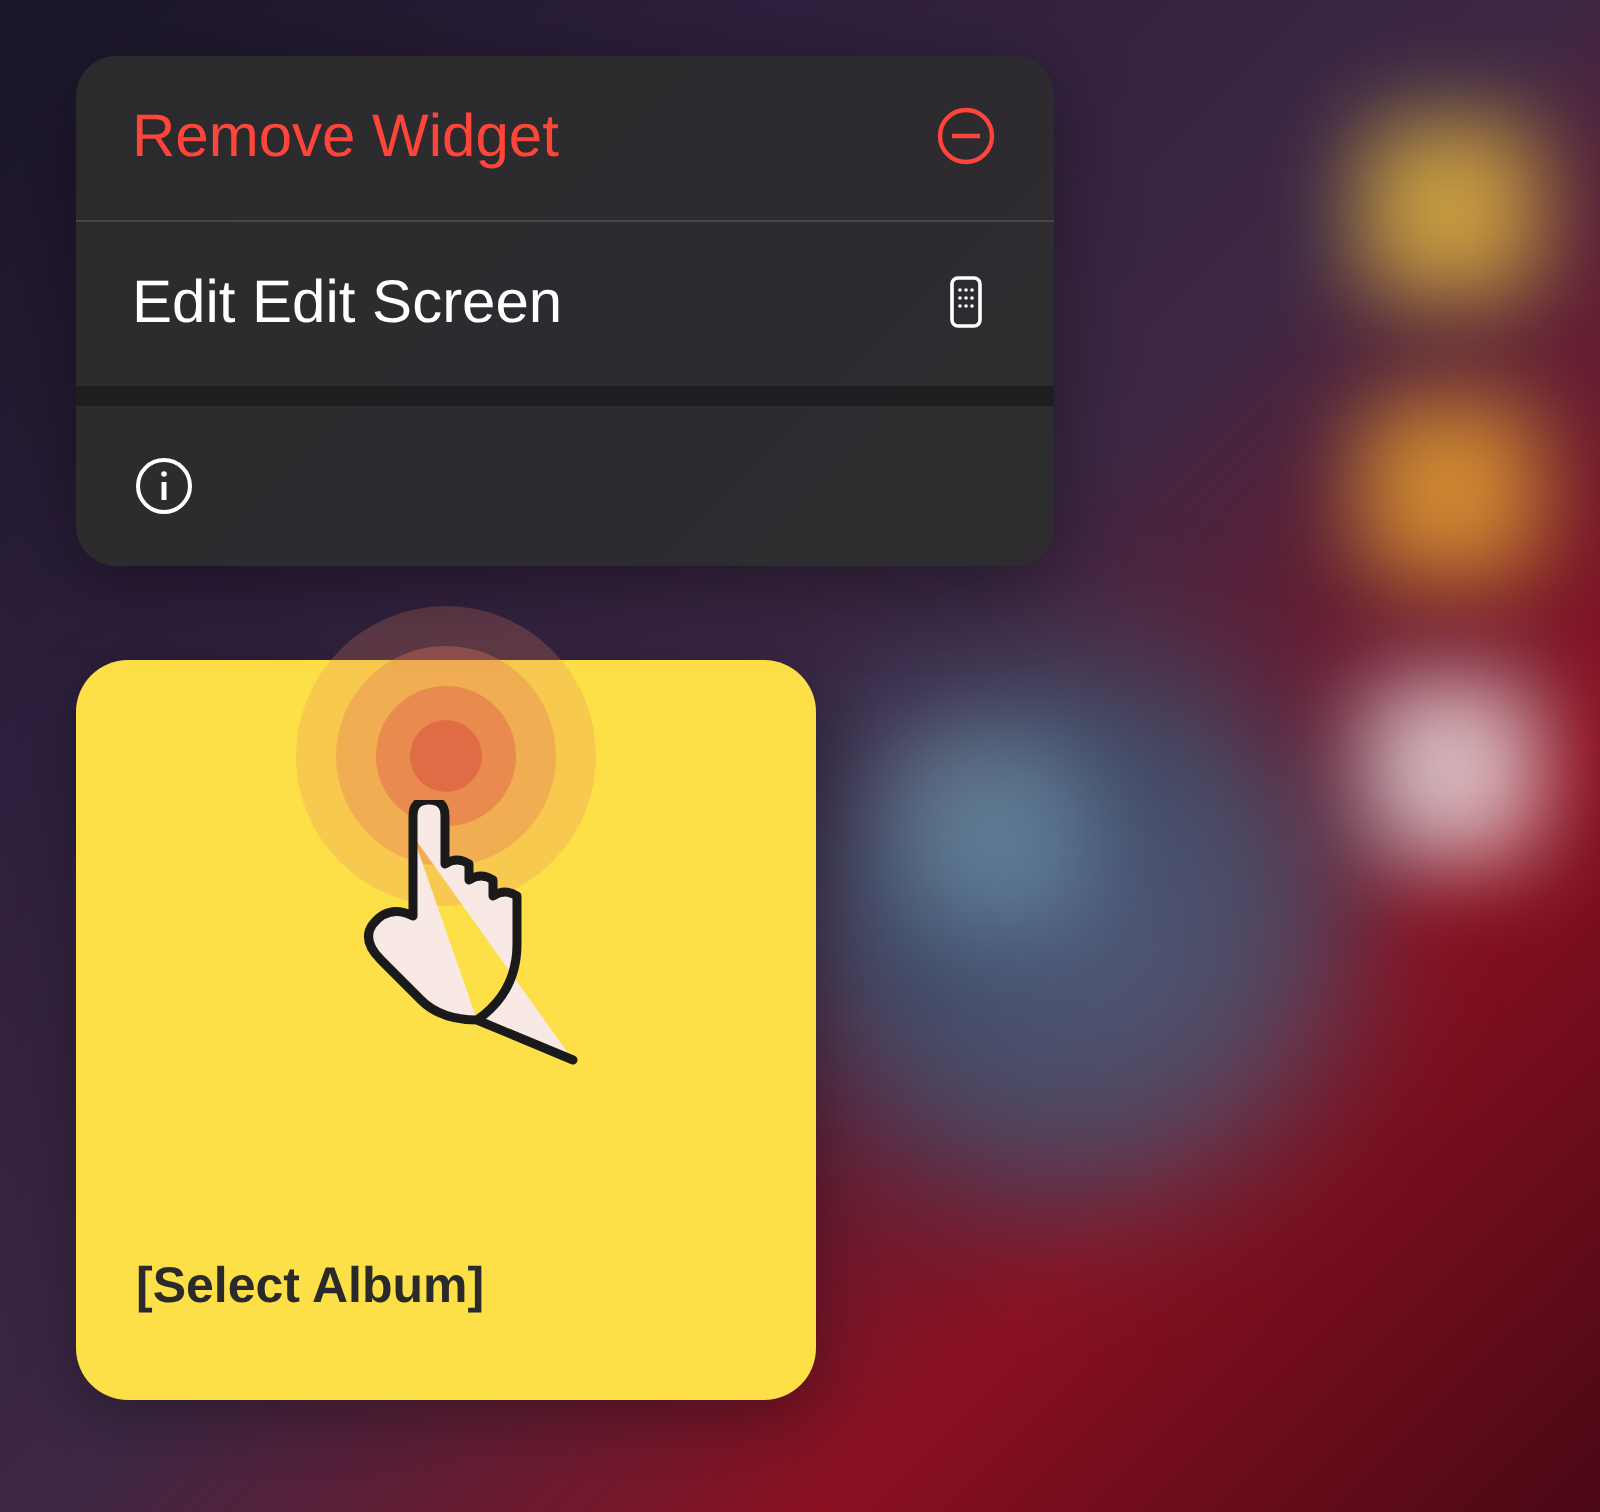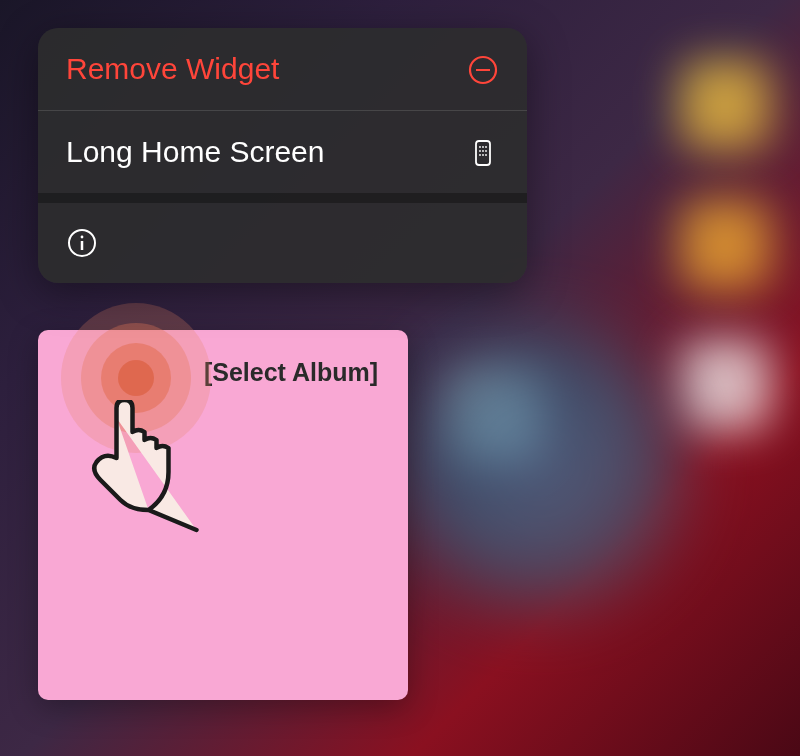--- a/index.html
+++ b/index.html
@@ -49,21 +49,21 @@
       width: 489px;
       background: rgba(44, 44, 46, 0.92);
       border-radius: 20px;
       overflow: hidden;
       z-index: 10;
       box-shadow: 0 10px 40px rgba(0,0,0,0.4);
     }
     
     .menu-item {
       display: flex;
-      align-items: flex-end;
+      align-items: flex-start;
       justify-content: space-between;
       padding: 24px 28px;
       font-size: 30px;
       font-weight: 400;
       color: #ffffff;
       cursor: pointer;
     }
     
     .menu-item:first-child {
       border-bottom: 1px solid rgba(120, 120, 120, 0.35);
@@ -90,25 +90,26 @@
       width: 100%;
       height: 100%;
     }
     
     .widget-card {
       position: absolute;
       top: 330px;
       left: 38px;
       width: 370px;
       height: 370px;
-      background: #f9a8d4;
-      border-radius: 10px;
+      background: #fde047;
+      border-radius: 26px;
       padding: 28px 30px;
       z-index: 5;
       display: flex;
+      flex-direction: column;
       box-shadow: 0 8px 30px rgba(0,0,0,0.3);
     }
     
     .widget-illustration {
       flex: 1;
       display: flex;
       align-items: center;
       justify-content: center;
       position: relative;
       margin-bottom: 12px;
@@ -171,21 +172,21 @@
   <div class="menu-item destructive">
     <span>Remove Widget</span>
     <span class="menu-icon">
       <svg viewBox="0 0 32 32" fill="none" stroke="#ff453a" stroke-width="2.2">
         <circle cx="16" cy="16" r="13"></circle>
         <line x1="9" y1="16" x2="23" y2="16"></line>
       </svg>
     </span>
   </div>
   <div class="menu-item">
-    <span>Long Home Screen</span>
+    <span>Edit Edit Screen</span>
     <span class="menu-icon">
       <svg viewBox="0 0 32 32" fill="none" stroke="#ffffff" stroke-width="1.8">
         <rect x="9" y="4" width="14" height="24" rx="3"></rect>
         <circle cx="13" cy="10" r="0.9" fill="#ffffff" stroke="none"></circle>
         <circle cx="16" cy="10" r="0.9" fill="#ffffff" stroke="none"></circle>
         <circle cx="19" cy="10" r="0.9" fill="#ffffff" stroke="none"></circle>
         <circle cx="13" cy="14" r="0.9" fill="#ffffff" stroke="none"></circle>
         <circle cx="16" cy="14" r="0.9" fill="#ffffff" stroke="none"></circle>
         <circle cx="19" cy="14" r="0.9" fill="#ffffff" stroke="none"></circle>
         <circle cx="13" cy="18" r="0.9" fill="#ffffff" stroke="none"></circle>

